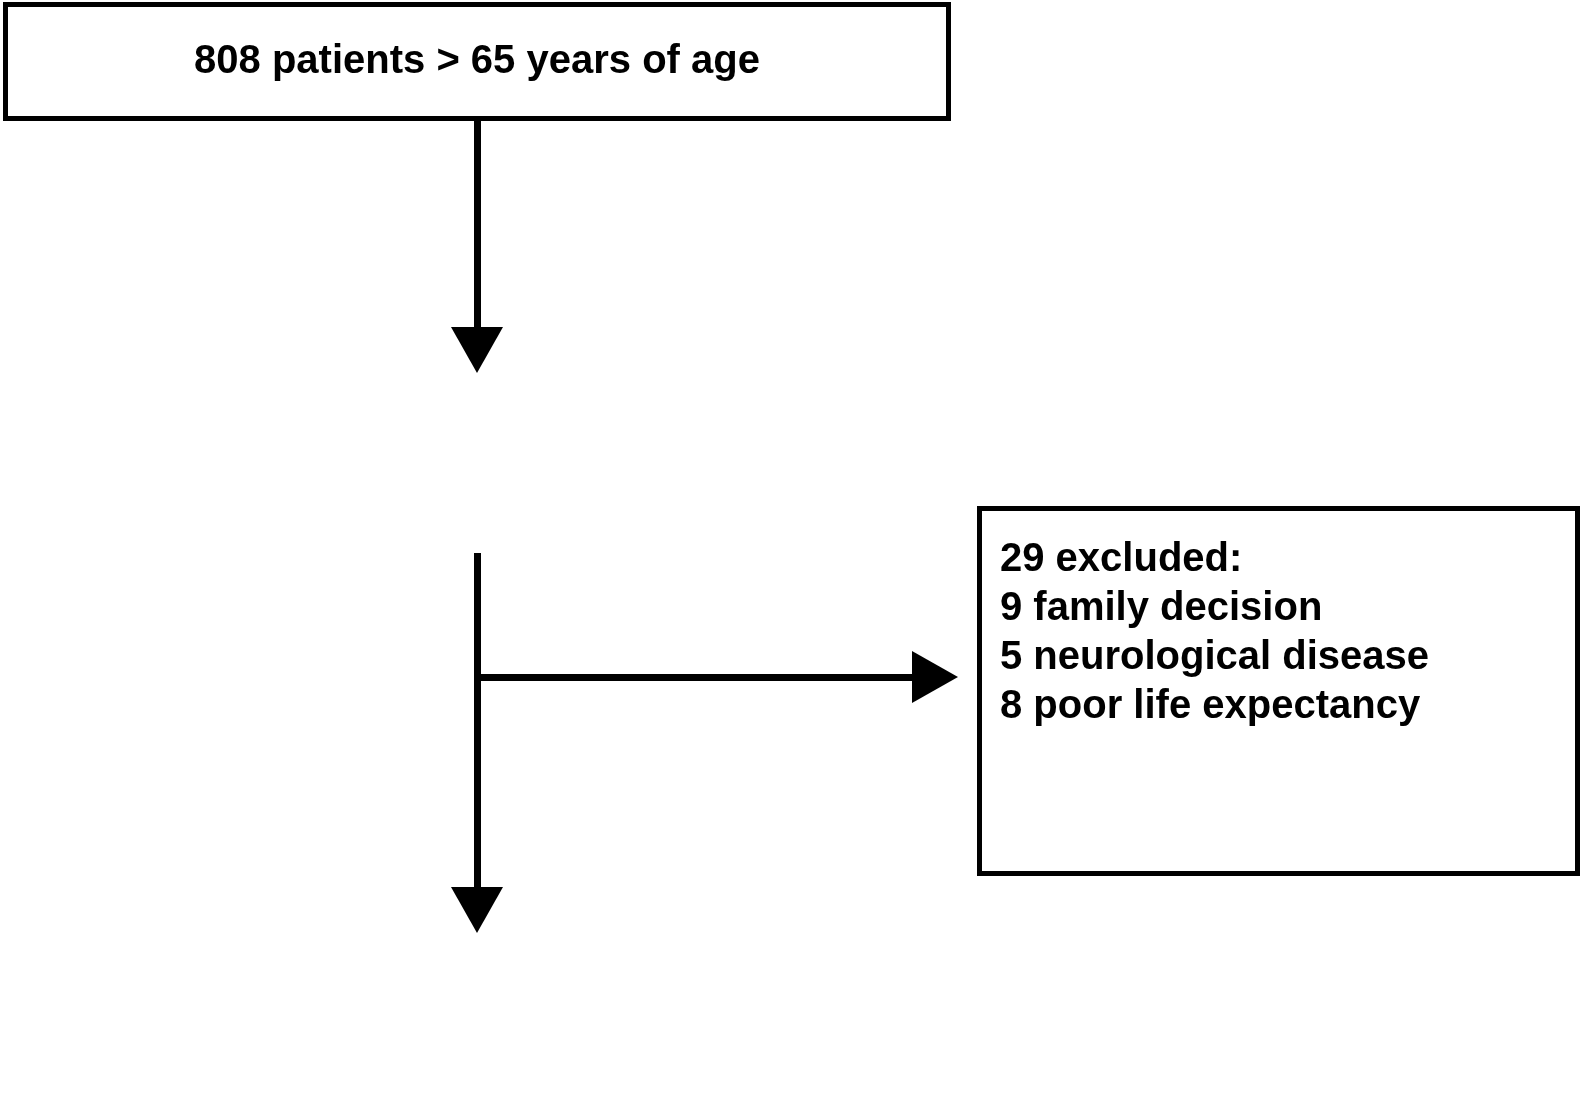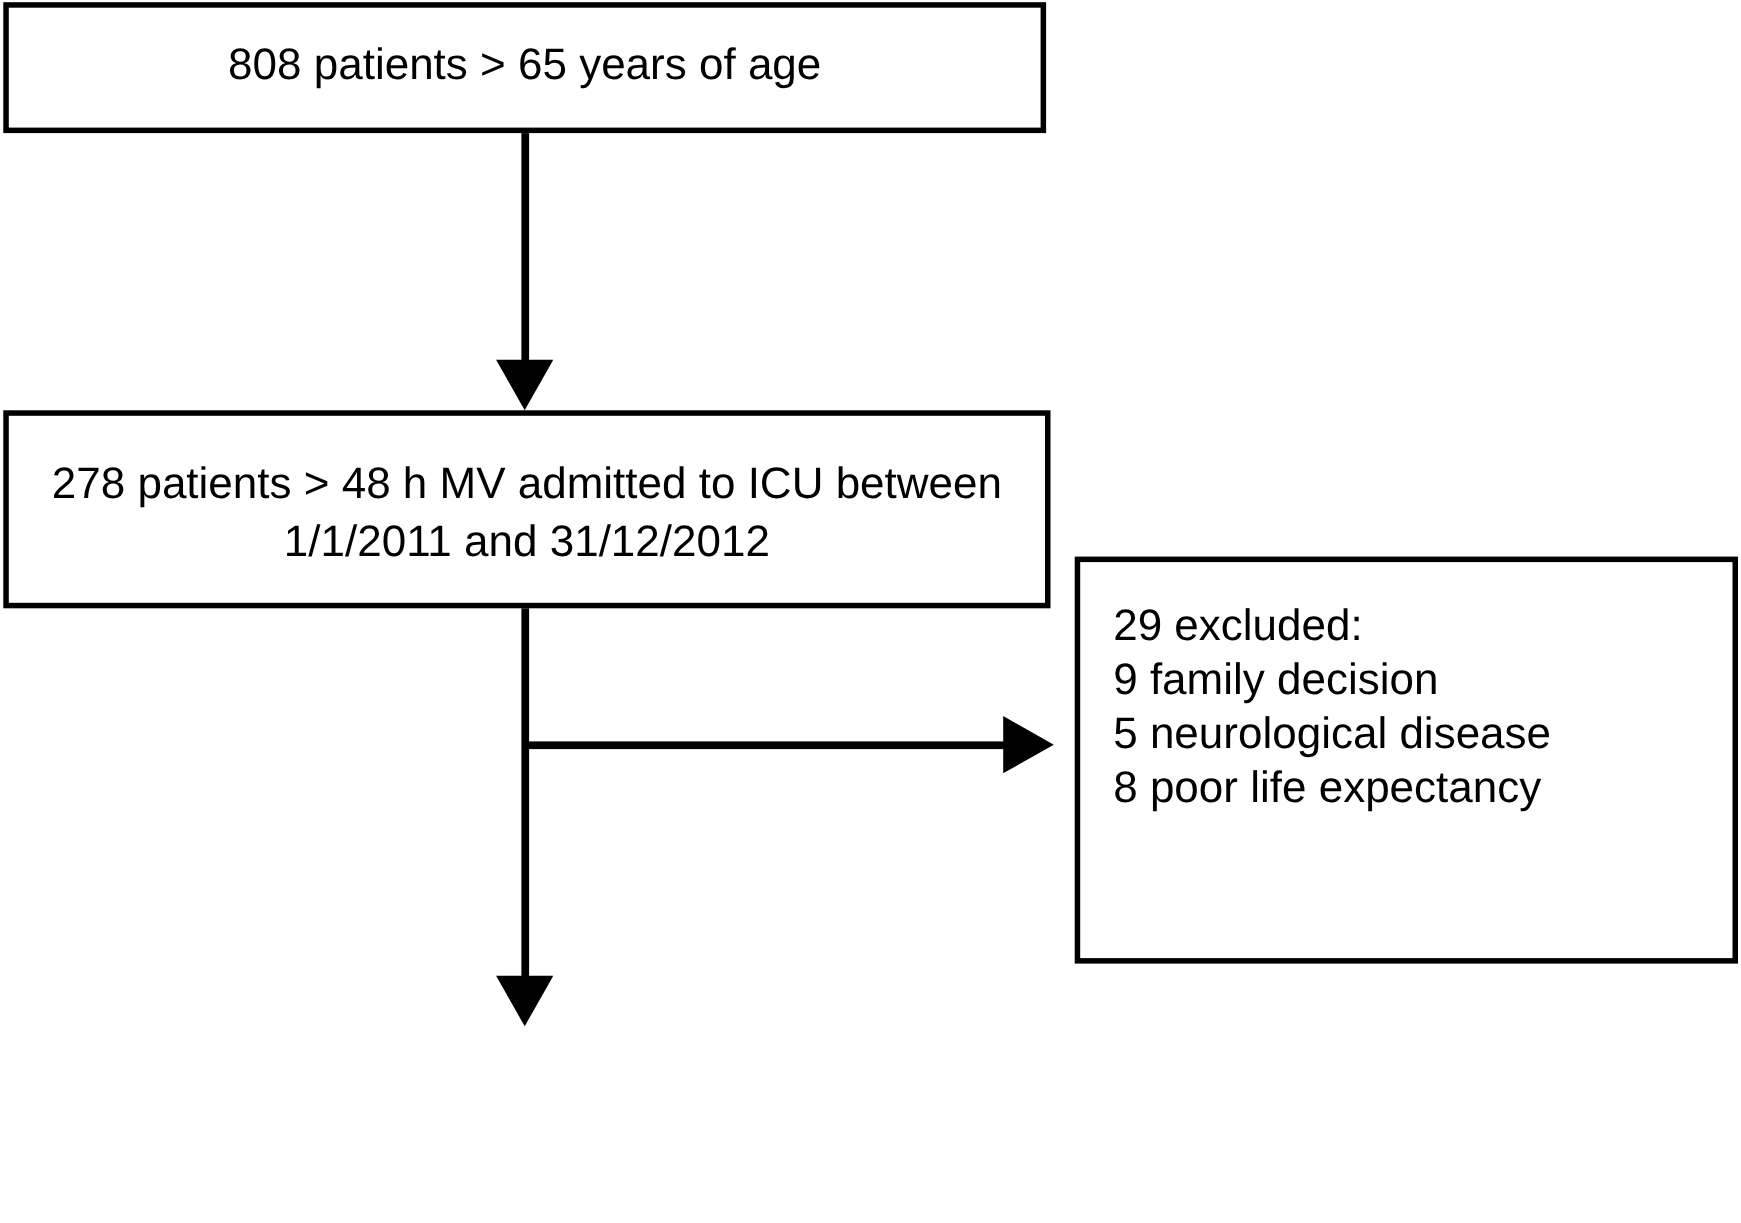--- a/index.html
+++ b/index.html
@@ -10,20 +10,21 @@
   body {
     font-family: "Liberation Sans", sans-serif;
     color: #000000;
   }
   #flowchart-canvas {
     position: relative;
     width: 1583px;
     height: 1112px;
     background: #ffffff;
     overflow: hidden;
+    font-weight: bold;
   }
   .node-box {
     position: absolute;
     box-sizing: border-box;
     border: 5px solid #000000;
     background: #ffffff;
     display: flex;
     align-items: center;
     justify-content: center;
   }
@@ -71,21 +72,21 @@
   
   #box-excluded {
     left: 977px;
     top: 506px;
     width: 603px;
     height: 370px;
     display: block;
     border-width: 5px;
   }
   .excluded-list {
-    margin: 12px;
+    margin: 0;
     padding: 22px 12px 0 18px;
     list-style: none;
   }
   .excluded-item {
     font-size: 40px;
     line-height: 49px;
     text-align: left;
     color: #000000;
     white-space: nowrap;
   }
@@ -151,24 +152,20 @@
 
 <div id="flowchart-canvas">
 
   <div class="node-box" id="box-enrolled">
     <div class="node-text">808 patients &gt; 65 years of age</div>
   </div>
 
   <div class="connector-line v-line" id="conn-enrolled-to-eligible-line"></div>
   <div class="arrowhead-down" id="conn-enrolled-to-eligible-head"></div>
 
-  <div class="node-box" id="box-eligible">
-    <div class="node-text">278 patients &gt; 48 h MV admitted to ICU between
-1/1/2011 and 31/12/2012</div>
-  </div>
 
   <div class="connector-line v-line" id="conn-eligible-to-protocol-line"></div>
   <div class="arrowhead-down" id="conn-eligible-to-protocol-head"></div>
 
   <div class="connector-line h-line" id="conn-excluded-line"></div>
   <div class="arrowhead-right" id="conn-excluded-head"></div>
 
   <div class="node-box" id="box-excluded">
     <ul class="excluded-list">
       <li class="excluded-item">29 excluded:</li>

